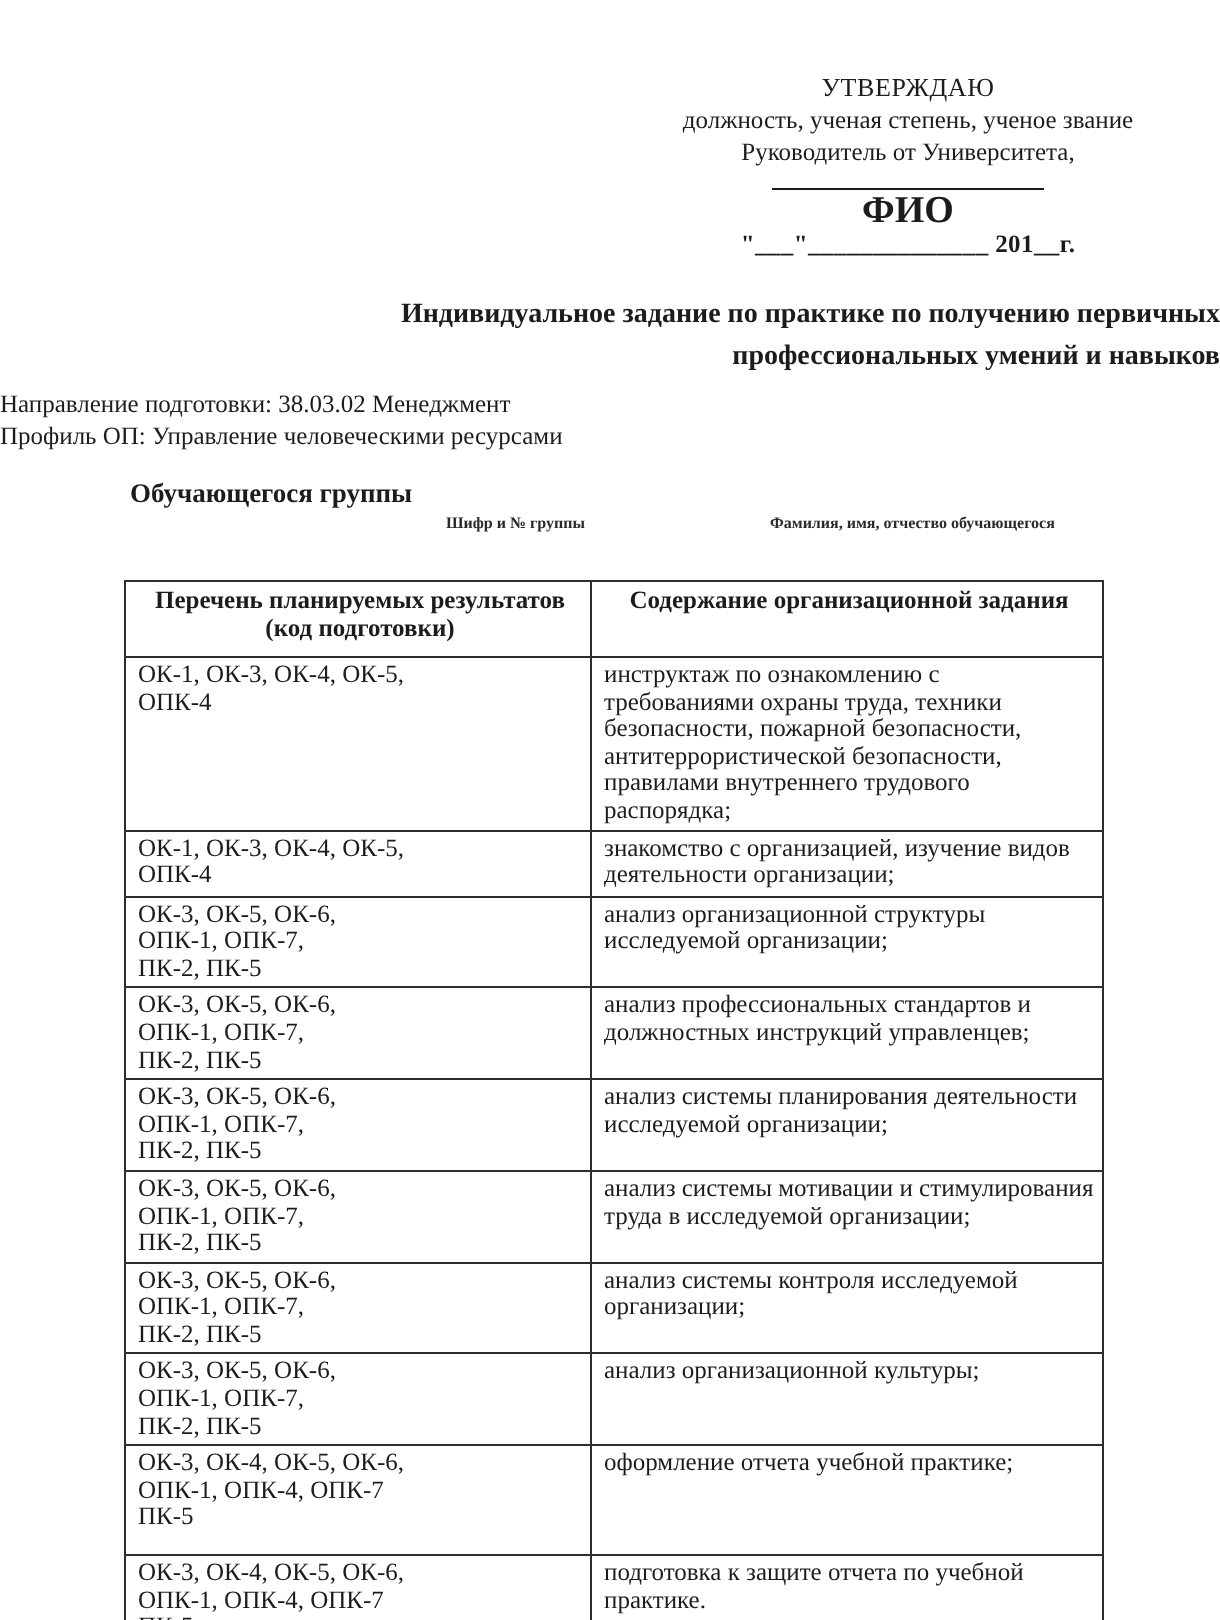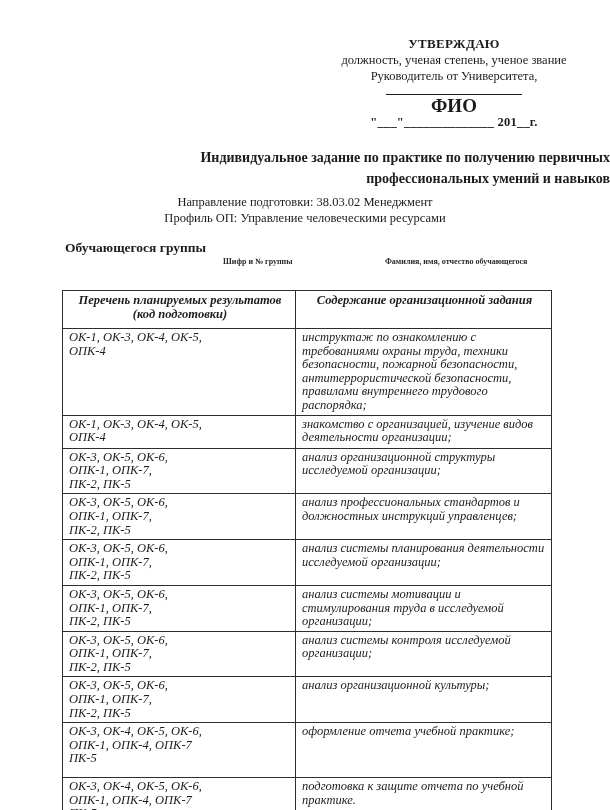--- a/index.html
+++ b/index.html
@@ -12,36 +12,36 @@
   }
 
   
   .approval {
     width:252px;
     margin:36px 30px 0 auto;
     text-align:center;
     font-size:12.5px;
     line-height:16px;
   }
-  .approve-title { font-weight:bold; font-size:13px; letter-spacing:0.3px; }
+  .approve-title { font-weight:normal; font-size:13px; letter-spacing:0.3px; }
   .sig-line {
     width:136px; height:8px;
     border-bottom:1.4px solid #1c1c1c;
     margin:2px auto 3px auto;
   }
   .fio { font-weight:bold; font-size:19px; }
   .date-line { font-weight:bold; font-size:12.5px; letter-spacing:0.2px; }
 
   
   .doc-title {
     text-align:right; font-weight:bold; font-size:14px;
     margin-top:17px; line-height:21px;
   }
   .doc-title .line2 { }
-  .subtitle { text-align:center; font-size:12.5px; line-height:16px; }
+  .subtitle { font-size:12.5px; line-height:16px; }
   .subtitles { margin-top:5px; }
 
   
   .group-row { position:relative; margin:12px 0 16px 65px; height:36px;font-weight:bold; }
   .group-label { font-size:13.5px; }
   .caption { position:absolute; top:19px; font-size:8px; color:#2a2a2a;text-align:right; }
   .caption-group { left:158px; }
   .caption-name  { left:320px; }
 
   
@@ -49,21 +49,20 @@
     margin-left:62px; width:489px;
     border-collapse:collapse; table-layout:fixed;
     font-size:12.5px;
   }
   .results th, .results td {
     border:1px solid #2d2d2d;
     vertical-align:top;
     padding:2px 4px 2px 6px;
     line-height:13.6px;
     box-sizing:border-box;
-    font-style:italic;
   }
   .results th { font-weight:bold; text-align:center; height:38px; padding-top:3px; }
   td.codes { white-space:pre-line; }
   tbody tr:nth-child(1)  td { height:54px; }
   tbody tr:nth-child(2)  td { height:33px; }
   tbody tr:nth-child(3)  td { height:43px; }
   tbody tr:nth-child(4)  td { height:42px; }
   tbody tr:nth-child(5)  td { height:43px; }
   tbody tr:nth-child(6)  td { height:45px; }
   tbody tr:nth-child(7)  td { height:42px; }

